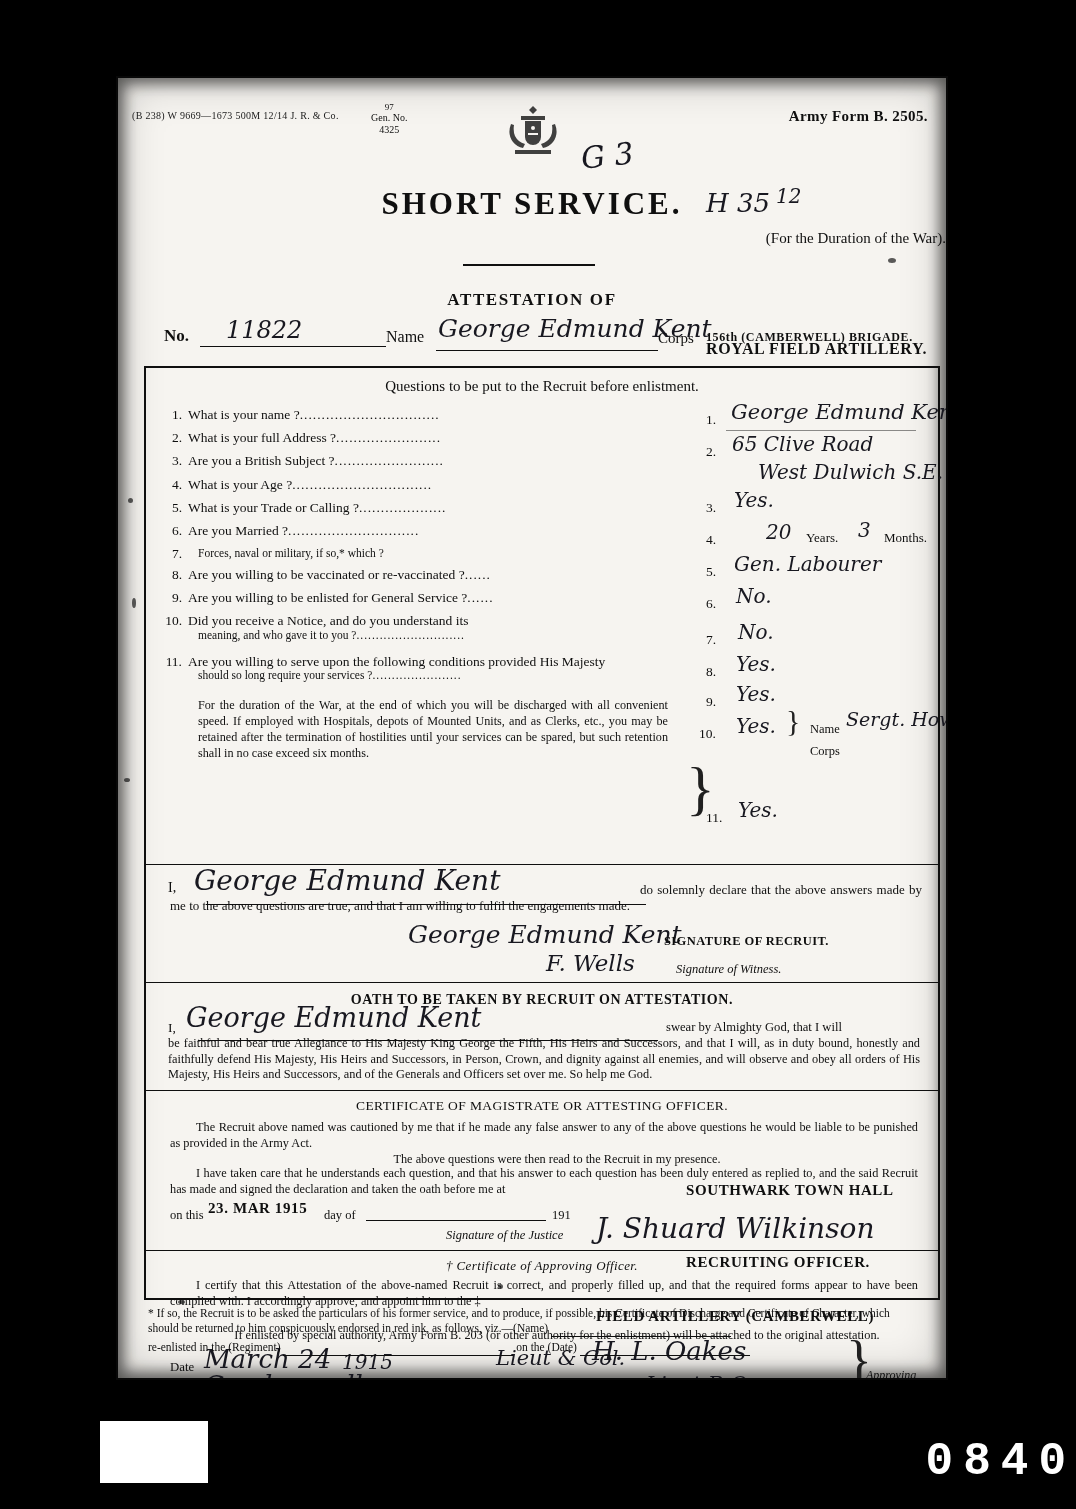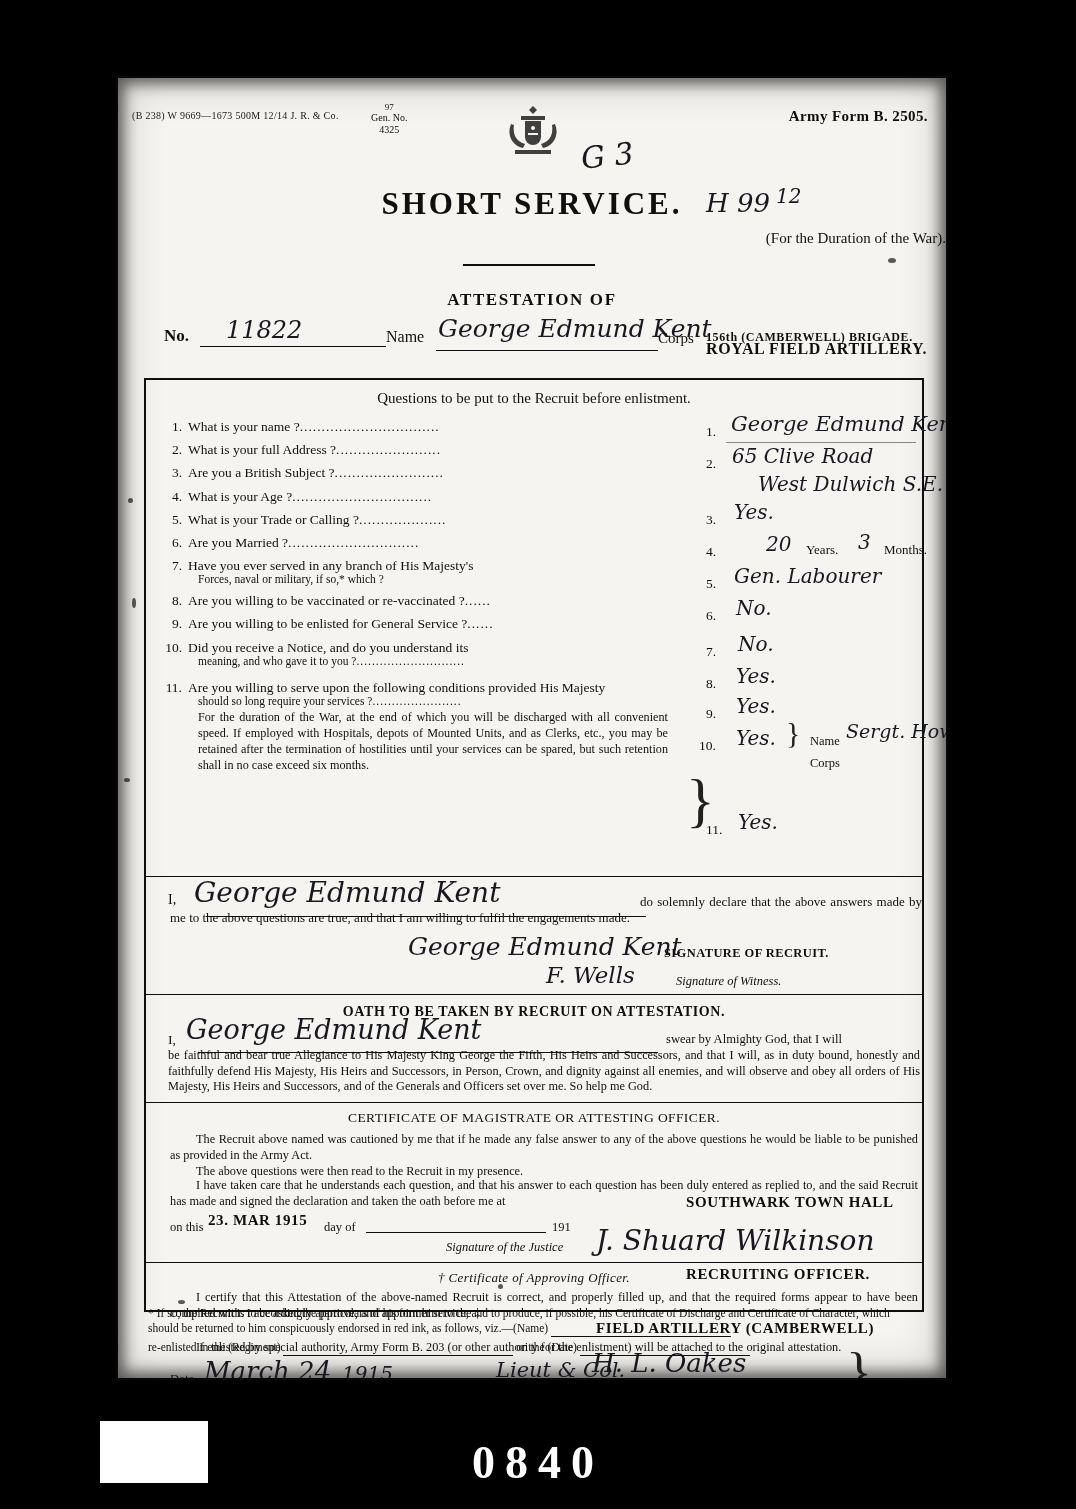--- a/index.html
+++ b/index.html
@@ -39,46 +39,46 @@
   .attest{position:absolute;left:0;right:0;top:212px;text-align:center;font-size:17px;font-weight:bold;letter-spacing:1.6px;}
 
   .noline{position:absolute;left:46px;top:248px;font-size:17px;font-weight:bold;}
   .nameword{position:absolute;left:268px;top:250px;font-size:16px;}
   .corpsword{position:absolute;left:540px;top:252px;font-size:15px;}
   .brigade{position:absolute;left:588px;top:252px;font-size:12px;font-weight:bold;letter-spacing:.2px;}
   .rfa{position:absolute;left:588px;top:262px;font-size:16px;font-weight:bold;letter-spacing:1px;}
   .hw{position:absolute;font-family:"DejaVu Serif",serif;font-style:italic;color:#1a1a22;white-space:nowrap;}
 
   
-  .box{position:absolute;left:26px;top:300px;width:776px;height:930px;border:2px solid #111;}
+  .box{position:absolute;left:26px;top:288px;width:776px;height:930px;border:2px solid #111;padding-left:16px;}
   .divider{position:absolute;left:0;right:0;height:1px;background:#111;}
 
   .qhead{position:absolute;left:0;right:0;top:10px;text-align:center;font-size:15px;}
   .qlist{position:absolute;left:14px;top:40px;width:520px;font-size:13.5px;line-height:1.05;}
   .q{position:relative;margin-bottom:9px;}
   .q .num{position:absolute;left:0;top:0;width:22px;text-align:right;}
   .q .txt{display:block;margin-left:28px;}
   .q .sub{display:block;margin-left:38px;font-size:11.5px;}
   .dots{letter-spacing:1px;}
 
   .ansnum{position:absolute;font-size:13.5px;}
   .ansline{position:absolute;height:1px;background:#333;opacity:.55;}
 
   
   .decl{position:absolute;left:14px;right:14px;font-size:13px;line-height:1.25;}
   .oathhead{position:absolute;left:0;right:0;text-align:center;font-size:14px;font-weight:bold;letter-spacing:.6px;}
-  .smalltext{position:absolute;font-size:12.3px;line-height:1.28;}
+  .smalltext{position:absolute;font-size:12.3px;line-height:1.28;text-align:center;}
   .centerhead{position:absolute;left:0;right:0;text-align:center;font-size:13.5px;letter-spacing:.4px;}
 
   .stampish{font-weight:bold;letter-spacing:.6px;}
 
   .footnote{position:absolute;left:30px;right:26px;font-size:11.5px;line-height:1.3;}
 
   .bottombar{position:absolute;left:100px;top:1421px;width:108px;height:62px;background:#fff;}
-  .pagenum{position:absolute;left:0;right:0;top:1436px;text-align:center;color:#fff;font-family:Liberation Serif, serif;font-size:46px;letter-spacing:10px;font-weight:bold;}
+  .pagenum{position:absolute;left:0;right:0;top:1436px;text-align:right;color:#fff;font-family:Liberation Mono, monospace;font-size:46px;letter-spacing:10px;font-weight:bold;}
 
   .brace{position:absolute;font-size:30px;color:#222;}
 </style>
 </head>
 <body>
 
 <div class="page">
 
   <div class="sheet">
     <div class="inner">
@@ -100,21 +100,21 @@
           <path d="M54 20 q4 10 -2 18 q-4 5 -10 6 l-2-4 q7-2 10-8 q2-5 1-11z"></path>
           <path d="M14 46 h36 v4 h-36z"></path>
           <circle cx="32" cy="24" r="2" fill="#f4f2ee"></circle>
           <path d="M27 29 h10 v2 h-10z" fill="#f4f2ee"></path>
         </g>
       </svg>
 
       <div class="armyform">Army Form B. 2505.</div>
 
       <div class="hw" style="left:463px;top:60px;font-size:30px;transform:rotate(-6deg);">G 3</div>
-      <div class="hw" style="left:588px;top:110px;font-size:26px;">H 99</div>
+      <div class="hw" style="left:588px;top:110px;font-size:26px;">H 35</div>
       <div class="hw" style="left:658px;top:106px;font-size:20px;">12</div>
 
       <div class="title">SHORT   SERVICE.</div>
       <div class="subtitle">(For the Duration of the War).</div>
       <div class="rule"></div>
       <div class="attest">ATTESTATION  OF</div>
 
       <div class="noline">No.</div>
       <div class="hw" style="left:108px;top:238px;font-size:24px;">11822</div>
       <div style="position:absolute;left:82px;top:268px;width:186px;height:1px;background:#111;"></div>
@@ -151,21 +151,20 @@
           <div class="q">
             <span class="num">5.</span>
             <span class="txt"><span>What is your Trade or Calling ?</span><span class="dots">....................</span></span>
           </div>
           <div class="q">
             <span class="num">6.</span>
             <span class="txt"><span>Are you Married ?</span><span class="dots">..............................</span></span>
           </div>
           <div class="q">
             <span class="num">7.</span>
-            <span class="txt">Have you ever served in any branch of His Majesty's</span>
             <span class="sub">Forces, naval or military, if so,* which ?</span>
           </div>
           <div class="q">
             <span class="num">8.</span>
             <span class="txt"><span>Are you willing to be vaccinated or re-vaccinated ?</span><span class="dots">......</span></span>
           </div>
           <div class="q">
             <span class="num">9.</span>
             <span class="txt"><span>Are you willing to be enlisted for General Service ?</span><span class="dots">......</span></span>
           </div>

